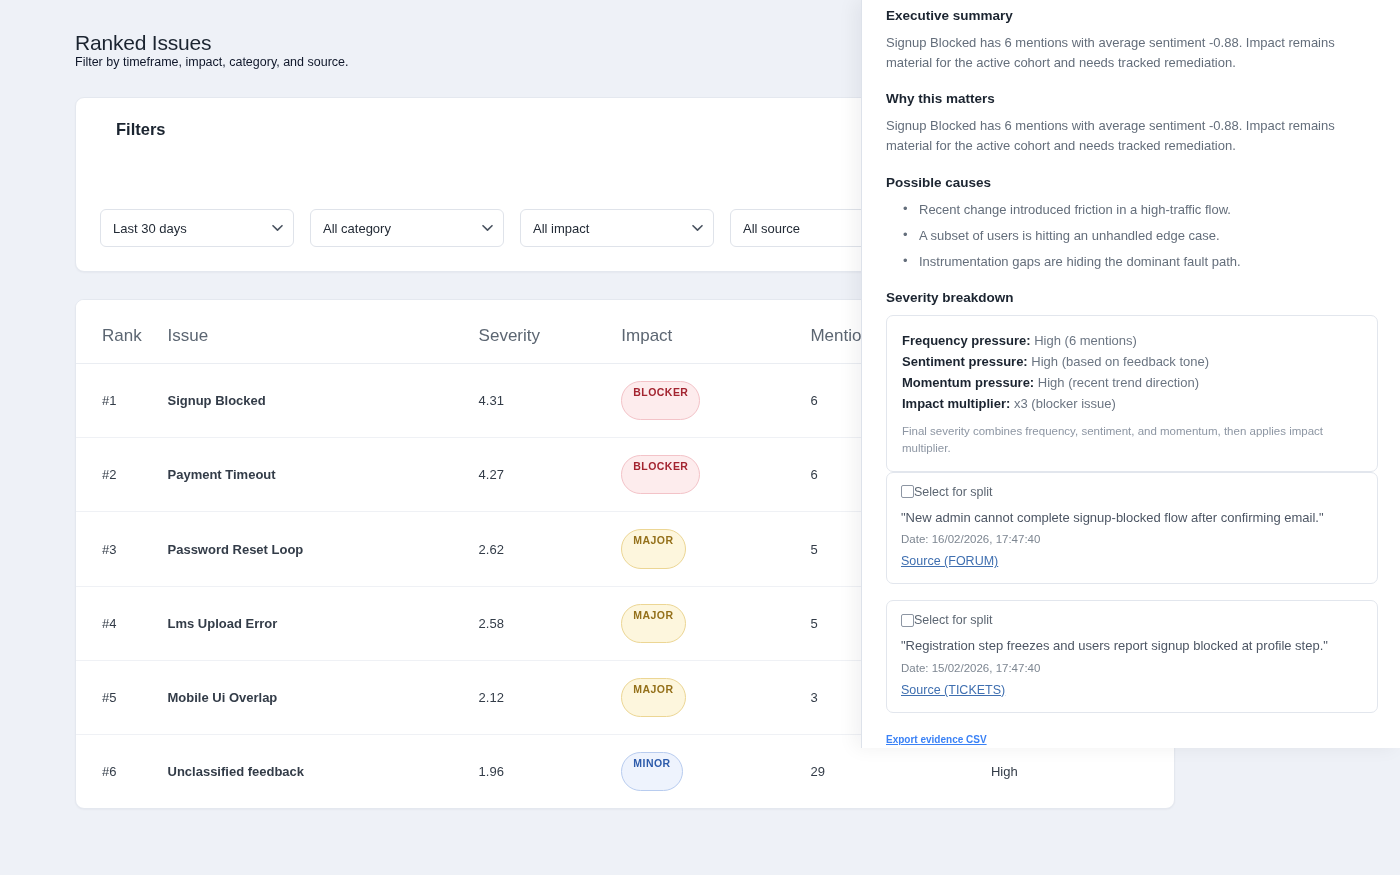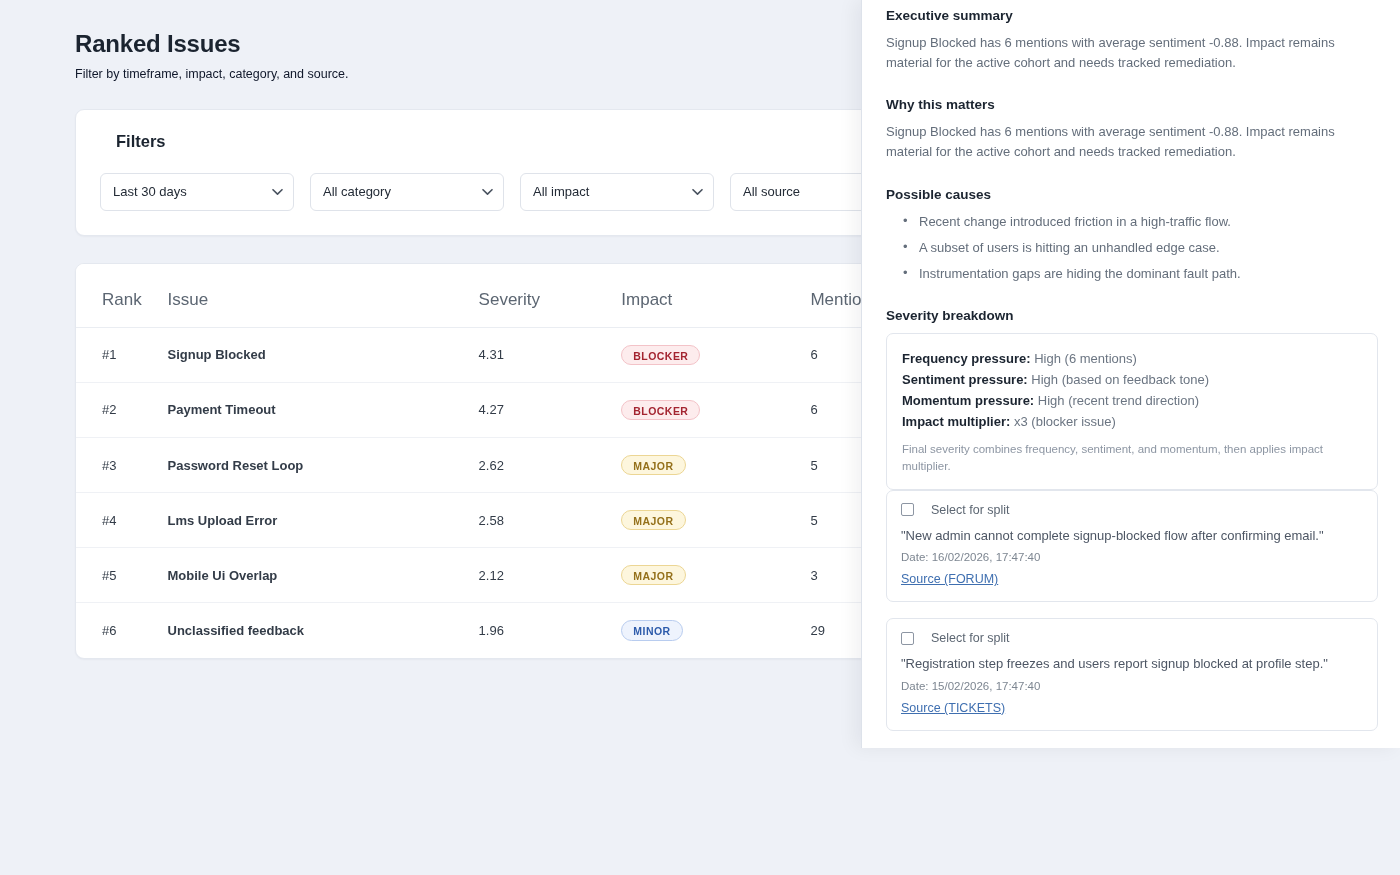--- a/index.html
+++ b/index.html
@@ -15,22 +15,22 @@
 
   
   .main {
     position: absolute; left: 0; top: 0;
     width: 1400px; height: 875px;
     background: #eef1f7;
     padding: 30px 0 0 75px;
     overflow: hidden;
   }
   .page-title {
-    font-size: 24px; font-weight: bold; color: #1b2430;
-    letter-spacing: -0.2px; margin: 0 0 8px 0; line-height: 1.2;
+    font-size: 21px; font-weight: normal; color: #1b2430;
+    letter-spacing: -0.2px; margin: 0 0 0 0; line-height: 1.2;
   }
   .page-sub {
     font-size: 12.5px; color: #0f172a; margin: 0 0 28px 0;
   }
 
   .card {
     background: #ffffff;
     border: 1px solid #e4e8ef;
     border-radius: 9px;
     box-shadow: 0 1px 2px rgba(16,24,40,0.04);
@@ -38,21 +38,21 @@
   .filters-card {
     width: 1100px;
     padding: 22px 24px 24px 24px;
     margin-bottom: 27px;
   }
   .filters-title {
     font-size: 16.5px; font-weight: bold; color: #1b2430;
     margin: 0 0 22px 16px;
   }
   .filters-row { display: flex; gap: 16px; }
-  .select-wrap { position: relative; }
+  .select-wrap { position: relative; margin-top: 48px; }
   .sel {
     appearance: none; -webkit-appearance: none;
     width: 194px; height: 38px;
     border: 1px solid #dfe3ea; border-radius: 6px;
     background: #ffffff;
     font-family: "Liberation Sans", sans-serif;
     font-size: 13px; color: #232b36;
     padding: 0 30px 0 12px;
     outline: none;
   }
@@ -88,21 +88,21 @@
   th.c-sev,  td.c-sev  { width: 117px; }
   th.c-imp,  td.c-imp  { width: 155px; }
   th.c-men,  td.c-men  { width: 148px; }
   th.c-con,  td.c-con  { width: 150px; }
   td.c-rank { color: #4b545f; }
   td.c-issue { font-weight: bold; color: #1b2430; }
 
   .badge {
     display: inline-block;
     font-size: 10.5px; font-weight: bold; letter-spacing: 0.45px;
-    padding: 4px 11px 1px 11px;
+    padding: 4px 11px 20px 11px;
     border-radius: 999px;
     line-height: 1.25;
   }
   .badge.blocker { background: #fdeced; border: 1px solid #f3c3c8; color: #a32430; }
   .badge.major   { background: #fdf6dd; border: 1px solid #ecd694; color: #94701a; }
   .badge.minor   { background: #eef3fd; border: 1px solid #b8ccef; color: #2d5bab; }
 
   
   .panel {
     position: absolute; right: 0; top: 0;
@@ -111,21 +111,21 @@
     border-left: 1px solid #dde2ea;
     box-shadow: -6px 0 18px rgba(16,24,40,0.06);
     overflow: hidden;
     padding: 0 22px 0 24px;
   }
   .panel-inner { padding-top: 8px; }
   .sec-h {
     font-size: 13.5px; font-weight: bold; color: #1b2430;
     margin: 0 0 10px 0;
   }
-  .sec-h.sp { margin-top: 24px; }
+  .sec-h.sp { margin-top: 18px; }
   .sec-p {
     font-size: 13px; color: #646e7b; line-height: 1.55; margin: 0;
   }
   ul.bullets { margin: 0; padding: 0 0 0 17px; list-style: none; }
   ul.bullets li {
     font-size: 13px; color: #646e7b; line-height: 1.55;
     position: relative; padding-left: 16px; margin-bottom: 6px;
   }
   ul.bullets li:before {
     content: "•"; position: absolute; left: 0; top: -1px;
@@ -141,21 +141,21 @@
   .kv span { color: #6b7582; }
   .box-note {
     font-size: 11.5px; color: #8d96a3; line-height: 1.5;
     margin: 9px 0 0 0;
   }
 
   .ev-card {
     border: 1px solid #e2e6ed; border-radius: 7px; background: #fff;
     padding: 12px 14px 14px 14px; margin-bottom: 16px;
   }
-  .ev-check { display: flex; align-items: center; gap: 17px; margin-bottom: 9px; }
+  .ev-check { display: flex; align-items: center; gap: 0; margin-bottom: 9px; }
   .cbx {
     width: 13px; height: 13px; border: 1px solid #8d96a3;
     border-radius: 2px; background: #fff; display: block;
   }
   .ev-check label { font-size: 12.5px; color: #5c6672; }
   .ev-quote { font-size: 13px; color: #4d5664; line-height: 1.5; margin: 0 0 6px 0; }
   .ev-date { font-size: 11.5px; color: #7d8691; margin: 0 0 6px 0; }
   .lnk {
     font-size: 12.5px; color: #3f6fb0; text-decoration: underline;
     cursor: pointer;

